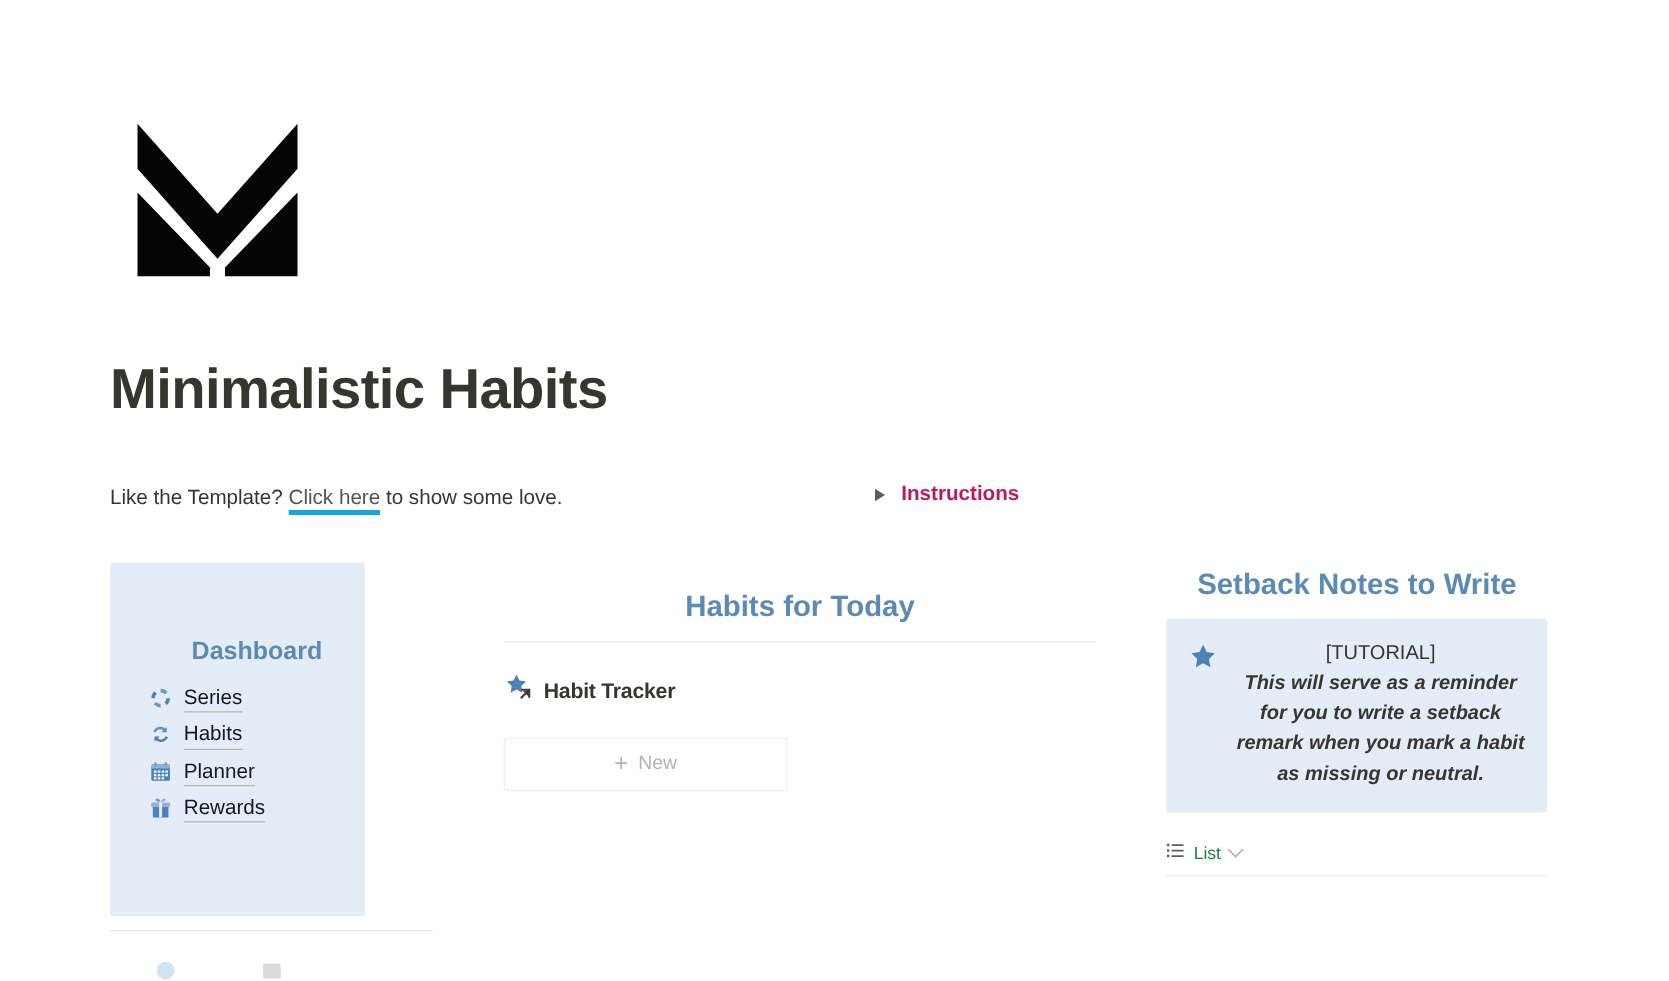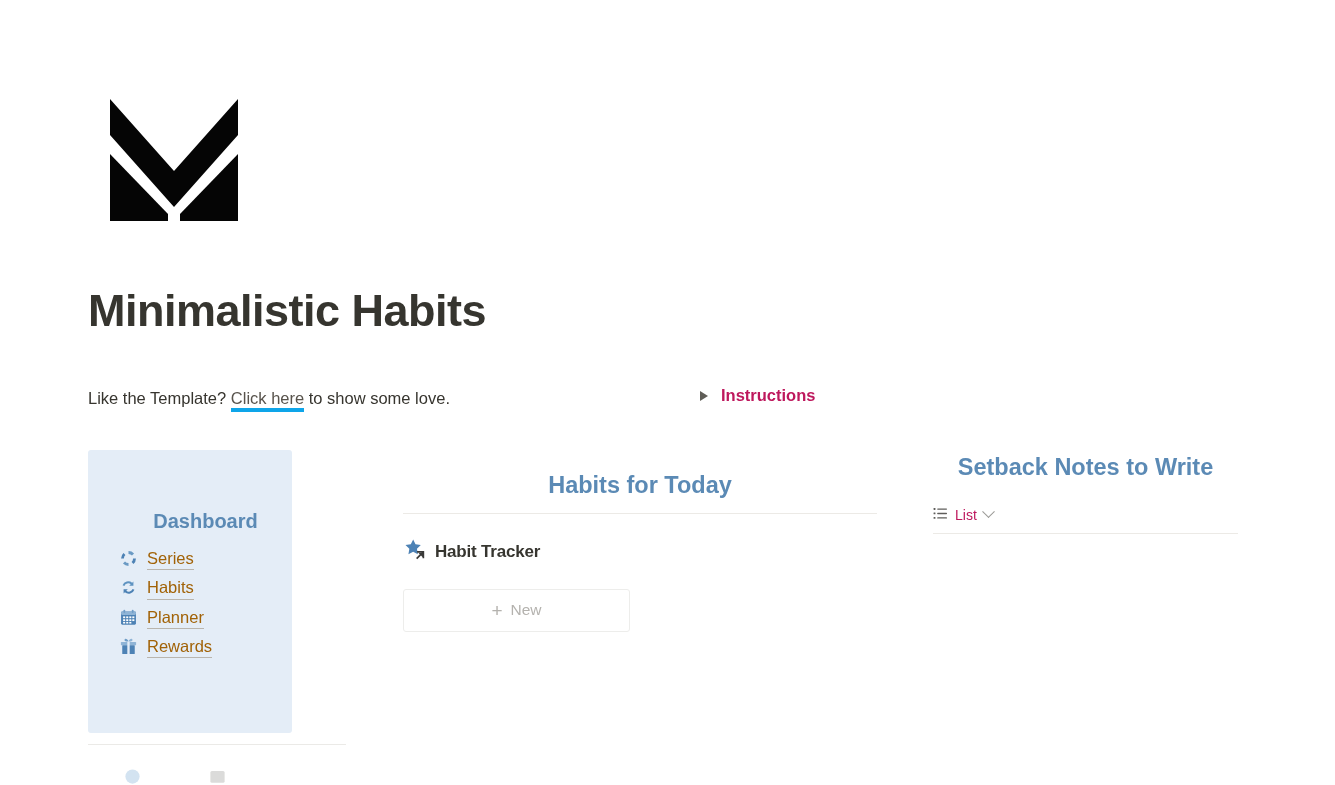--- a/index.html
+++ b/index.html
@@ -109,21 +109,21 @@
   .nav-item {
     display: flex;
     align-items: center;
     gap: 9px;
     padding: 3px 0 3px 31px;
     cursor: pointer;
   }
   .nav-item .ico { width: 19px; height: 19px; flex: none; display: block; }
   .nav-item .txt {
     font-size: 16.5px;
-    color: #a16207;
+    color: #0f172a;
     border-bottom: 1px solid #b9b5ae;
     line-height: 1.35;
   }
   .left-divider {
     margin-top: 11px;
     border-top: 1px solid #ebeae7;
     width: 258px;
   }
   .left-stub {
     margin-top: 22px;
@@ -206,21 +206,21 @@
   }
   .note-card .star { flex: none; margin-top: 3px; }
   .note-body { font-size: 16px; line-height: 1.52; color: #37352f; }
   .note-tag { font-style: normal; display: block; }
   .note-text { font-style: italic; font-weight: 600; display: block; }
   .right-view-bar {
     display: flex;
     align-items: center;
     gap: 7px;
     font-size: 14px;
-    color: #be185d;
+    color: #15803d;
     margin-top: 23px;
     padding-bottom: 9px;
     cursor: pointer;
   }
 </style>
 </head>
 <body>
 
 <div class="page">
 
@@ -344,20 +344,31 @@
 
     <div class="new-btn">
       <span class="plus">+</span>
       <span>New</span>
     </div>
   </div>
 
   <div class="col col-right">
     <h2 class="col-head">Setback Notes to Write</h2>
 
+    <div class="note-card">
+      <span class="star">
+        <svg viewBox="0 0 24 24" width="23" height="23">
+          <path d="M12 1.9 15 8l6.8 1-4.9 4.8 1.15 6.8L12 17.4 5.95 20.6 7.1 13.8 2.2 9 9 8z" fill="#4d82b5"></path>
+        </svg>
+      </span>
+      <span class="note-body">
+        <span class="note-tag">[TUTORIAL]</span>
+        <span class="note-text">This will serve as a reminder for you to write a setback remark when you mark a habit as missing or neutral.</span>
+      </span>
+    </div>
 
     <div class="right-view-bar">
       <span>
         <svg viewBox="0 0 16 16" width="15" height="15">
           <g fill="#5f5e5b">
             <rect x="0.6" y="2.2" width="2" height="2" rx="0.4"></rect>
             <rect x="4.4" y="2.6" width="10.6" height="1.4" rx="0.7"></rect>
             <rect x="0.6" y="6.9" width="2" height="2" rx="0.4"></rect>
             <rect x="4.4" y="7.3" width="10.6" height="1.4" rx="0.7"></rect>
             <rect x="0.6" y="11.6" width="2" height="2" rx="0.4"></rect>

